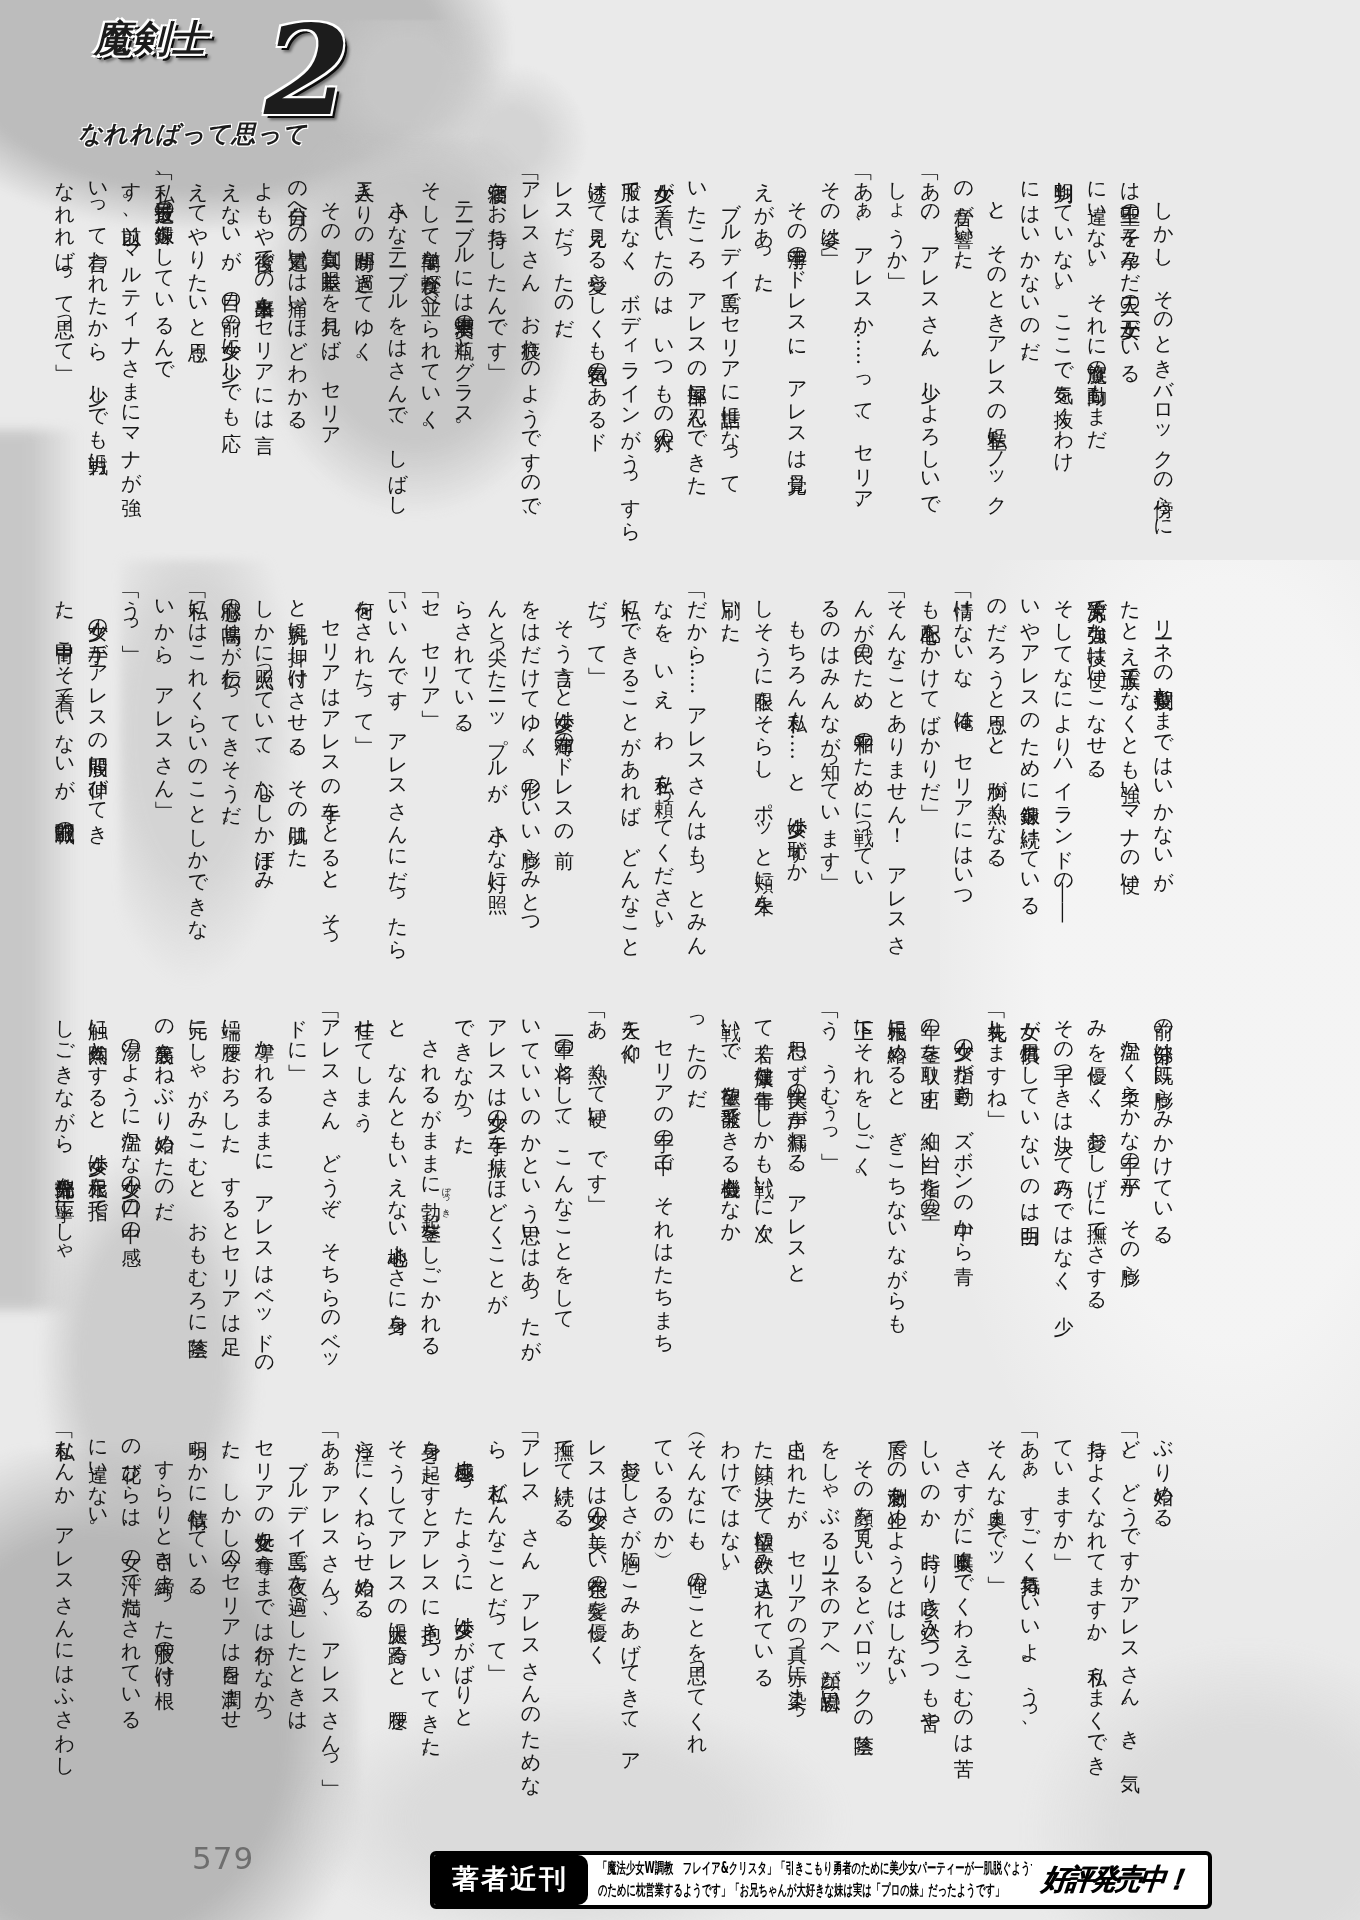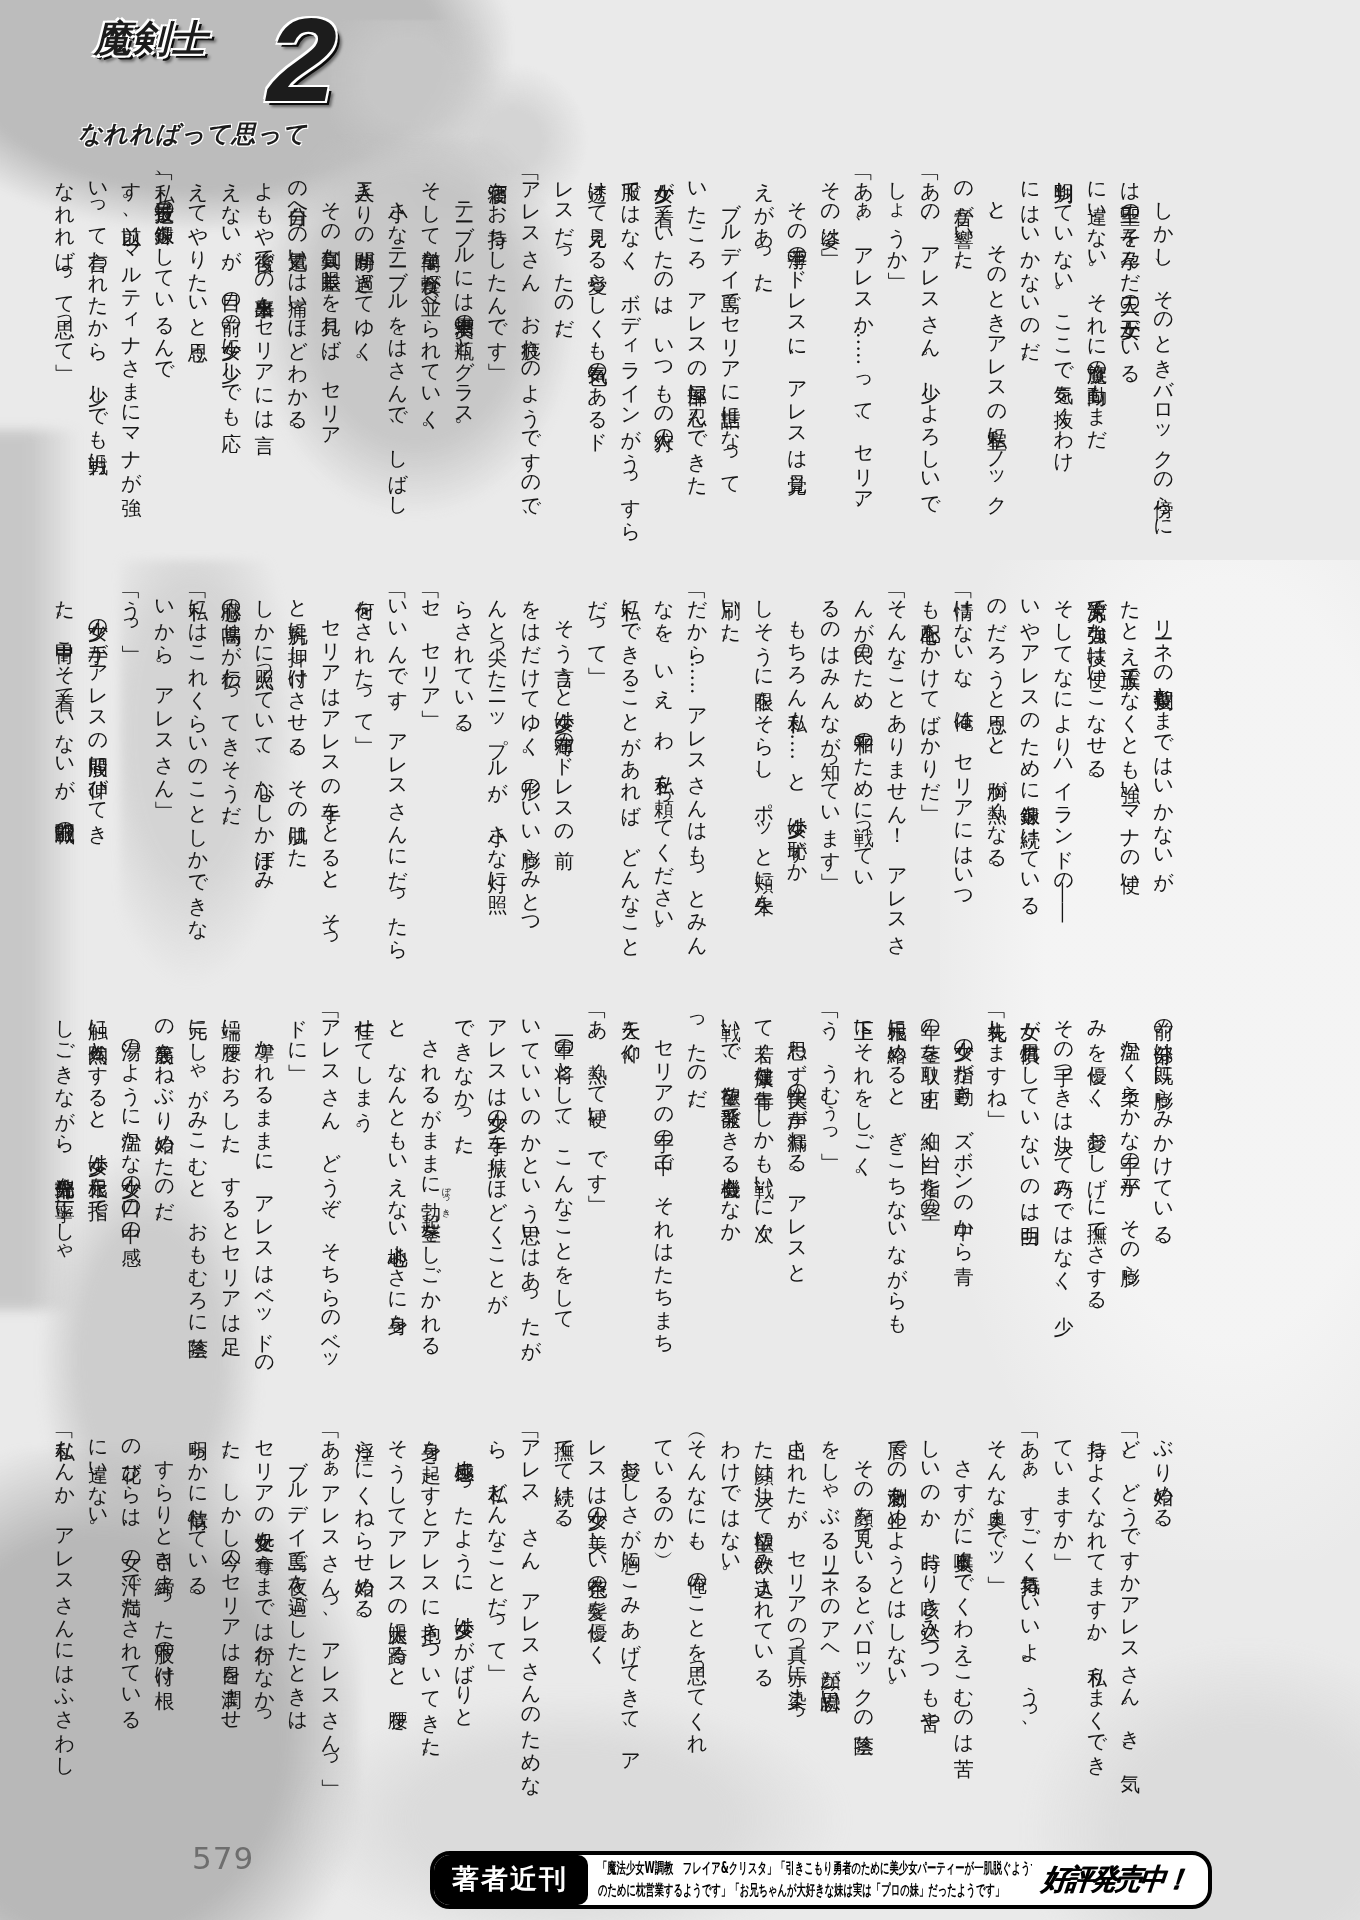--- a/index.html
+++ b/index.html
@@ -38,21 +38,21 @@
     filter:blur(7px);opacity:.7;}
   .bg-right-light{right:-60px;top:560px;width:480px;height:1000px;
     background:radial-gradient(ellipse at 60% 40%, #f5f5f5 45%, rgba(245,245,245,0) 75%);
     opacity:.9;}
   .bg-bottom-right{right:-40px;top:1640px;width:380px;height:320px;
     background:radial-gradient(ellipse at 60% 60%, #d9d9d9 40%, rgba(217,217,217,0) 70%);
     filter:blur(6px);opacity:.8;}
 
   
   .logo{position:absolute;left:64px;top:10px;width:340px;height:150px;
-    font-style:italic;font-weight:bold;color:#1c1c1c;font-family:Liberation Mono, monospace;}
+    font-style:italic;font-weight:bold;color:#1c1c1c;}
   .logo div{position:absolute;white-space:nowrap;
     text-shadow:-2px -2px 0 #fff,2px -2px 0 #fff,-2px 2px 0 #fff,2px 2px 0 #fff,
                  4px 4px 0 #0d0d0d,6px 6px 3px rgba(0,0,0,.45);}
   .logo-kicker{left:30px;top:4px;font-size:37px;letter-spacing:1px;}
   .logo-main{left:16px;top:36px;font-size:76px;letter-spacing:-5px;}
   .logo-num{left:200px;top:-12px;font-size:124px;
     background:linear-gradient(160deg,#4a4a4a,#111 55%,#555);
     -webkit-background-clip:text;background-clip:text;}
   .logo-sub{left:14px;top:108px;font-size:24px;letter-spacing:1px;
     text-shadow:-1px -1px 0 #fff,1px -1px 0 #fff,-1px 1px 0 #fff,1px 1px 0 #fff !important;}
@@ -67,21 +67,21 @@
   .band ruby rt{font-size:9px;letter-spacing:0;}
   .band-1{top:168px;}
   .band-2{top:586px;}
   .band-3{top:1006px;}
   .band-4{top:1426px;}
 
   
   .pagenum{position:absolute;left:192px;top:1840px;font-size:31px;color:#6e6e6e;
     font-family:"DejaVu Sans","Liberation Sans",sans-serif;letter-spacing:1px;}
   .footer-bar{position:absolute;left:430px;top:1851px;width:782px;height:58px;
-    background:#fff;border:4px solid #000;border-radius:20px;box-sizing:border-box;
+    background:#fff;border:4px solid #000;border-radius:6px;box-sizing:border-box;
     display:flex;align-items:center;overflow:hidden;
     font-family:"DejaVu Sans","Liberation Sans",sans-serif;}
   .footer-label{flex:0 0 auto;background:#000;color:#fff;font-weight:bold;
     font-size:27px;letter-spacing:2px;padding:10px 20px 12px 18px;align-self:stretch;
     display:flex;align-items:center;border-radius:0 10px 10px 0;}
   .footer-titles{flex:1 1 auto;overflow:hidden;padding-left:10px;}
   .footer-titles .squeeze{transform:scaleX(.62);transform-origin:left center;
     width:162%;font-size:15px;font-weight:bold;line-height:1.45;color:#000;white-space:nowrap;}
   .footer-badge{flex:0 0 auto;font-size:29px;font-weight:bold;font-style:italic;
     letter-spacing:-2px;transform:skewX(-7deg) scaleX(.9);color:#000;margin:0 12px 0 2px;

